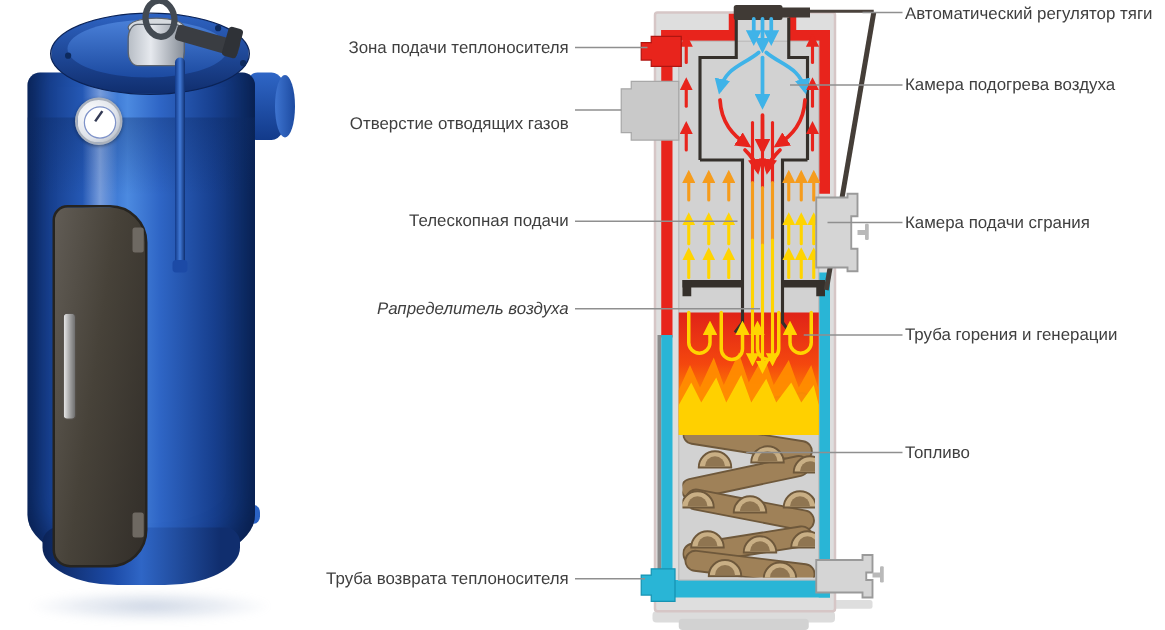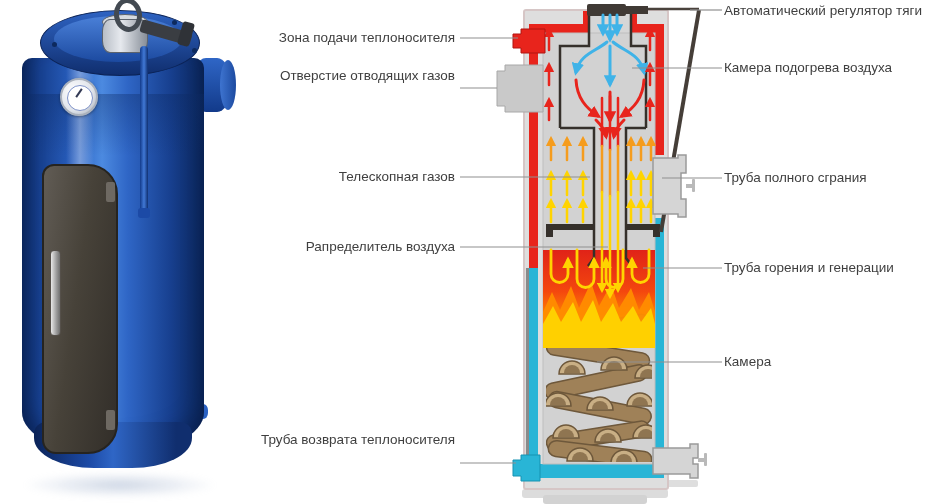--- a/index.html
+++ b/index.html
@@ -317,24 +317,24 @@
       <line x1="460" y1="463" x2="516" y2="463"></line>
       <line x1="690" y1="10" x2="722" y2="10"></line>
       <line x1="632" y1="68" x2="722" y2="68"></line>
       <line x1="662" y1="178" x2="722" y2="178"></line>
       <line x1="643" y1="268" x2="722" y2="268"></line>
       <line x1="597" y1="362" x2="722" y2="362"></line>
     </g>
   </svg>
 
   <div class="lbl left" style="top:30px;">Зона подачи теплоносителя</div>
-  <div class="lbl left" style="top:68px;">Отверстие отводящих газов</div>
-  <div class="lbl left" style="top:169px;">Телескопная газов</div>
-  <div class="lbl left" style="top:239px;">Рапределитель воздуха</div>
-  <div class="lbl left" style="top:432px;margin-left:20px;">Труба возврата теплоносителя</div>
+  <div class="lbl left" style="top:91px;">Отверстие отводящих газов</div>
+  <div class="lbl left" style="top:169px;">Телескопная подачи</div>
+  <div class="lbl left" style="top:239px;font-style:italic;">Рапределитель воздуха</div>
+  <div class="lbl left" style="top:455px;margin-left:20px;">Труба возврата теплоносителя</div>
 
   <div class="lbl right" style="top:3px;">Автоматический регулятор тяги</div>
   <div class="lbl right" style="top:60px;">Камера подогрева воздуха</div>
-  <div class="lbl right" style="top:170px;">Труба полного сграния</div>
+  <div class="lbl right" style="top:170px;">Камера подачи сграния</div>
   <div class="lbl right" style="top:260px;">Труба горения  и генерации</div>
-  <div class="lbl right" style="top:354px;">Камера</div>
+  <div class="lbl right" style="top:354px;">Топливо</div>
 
 </div>
 
 </body></html>

